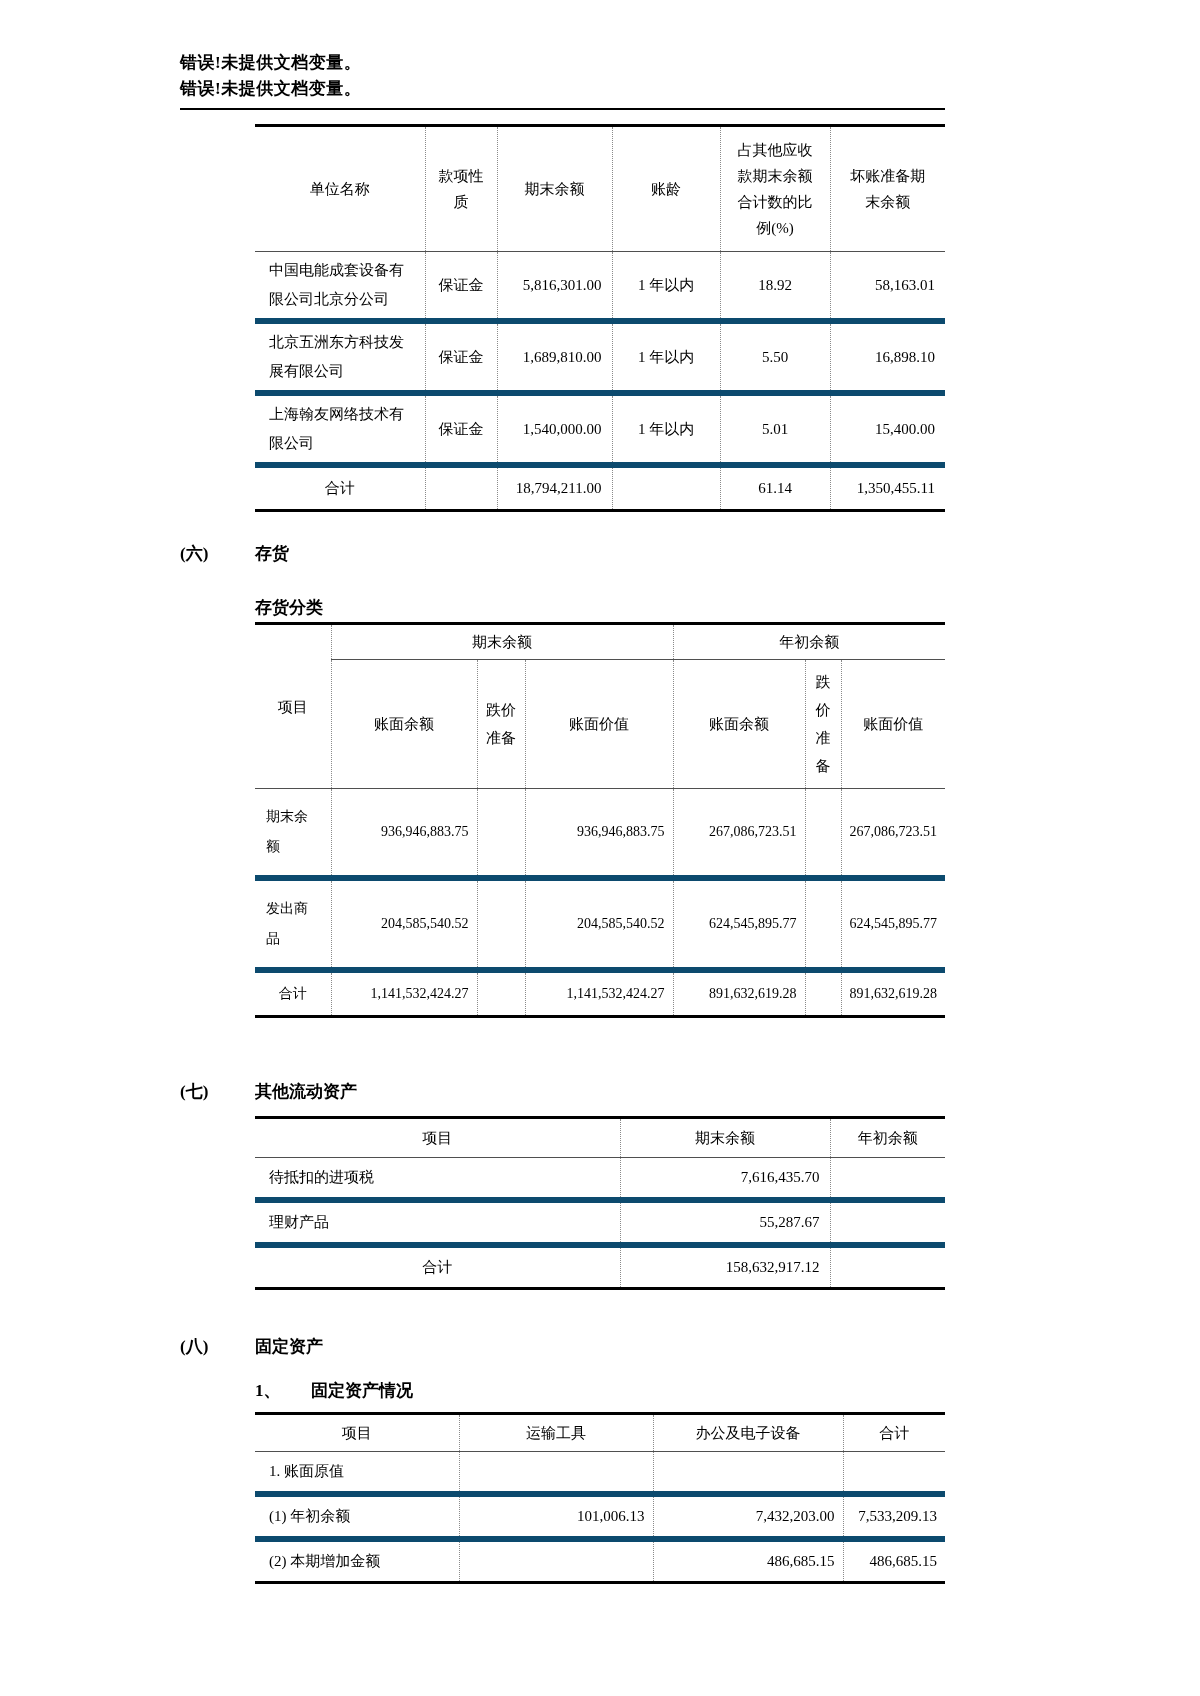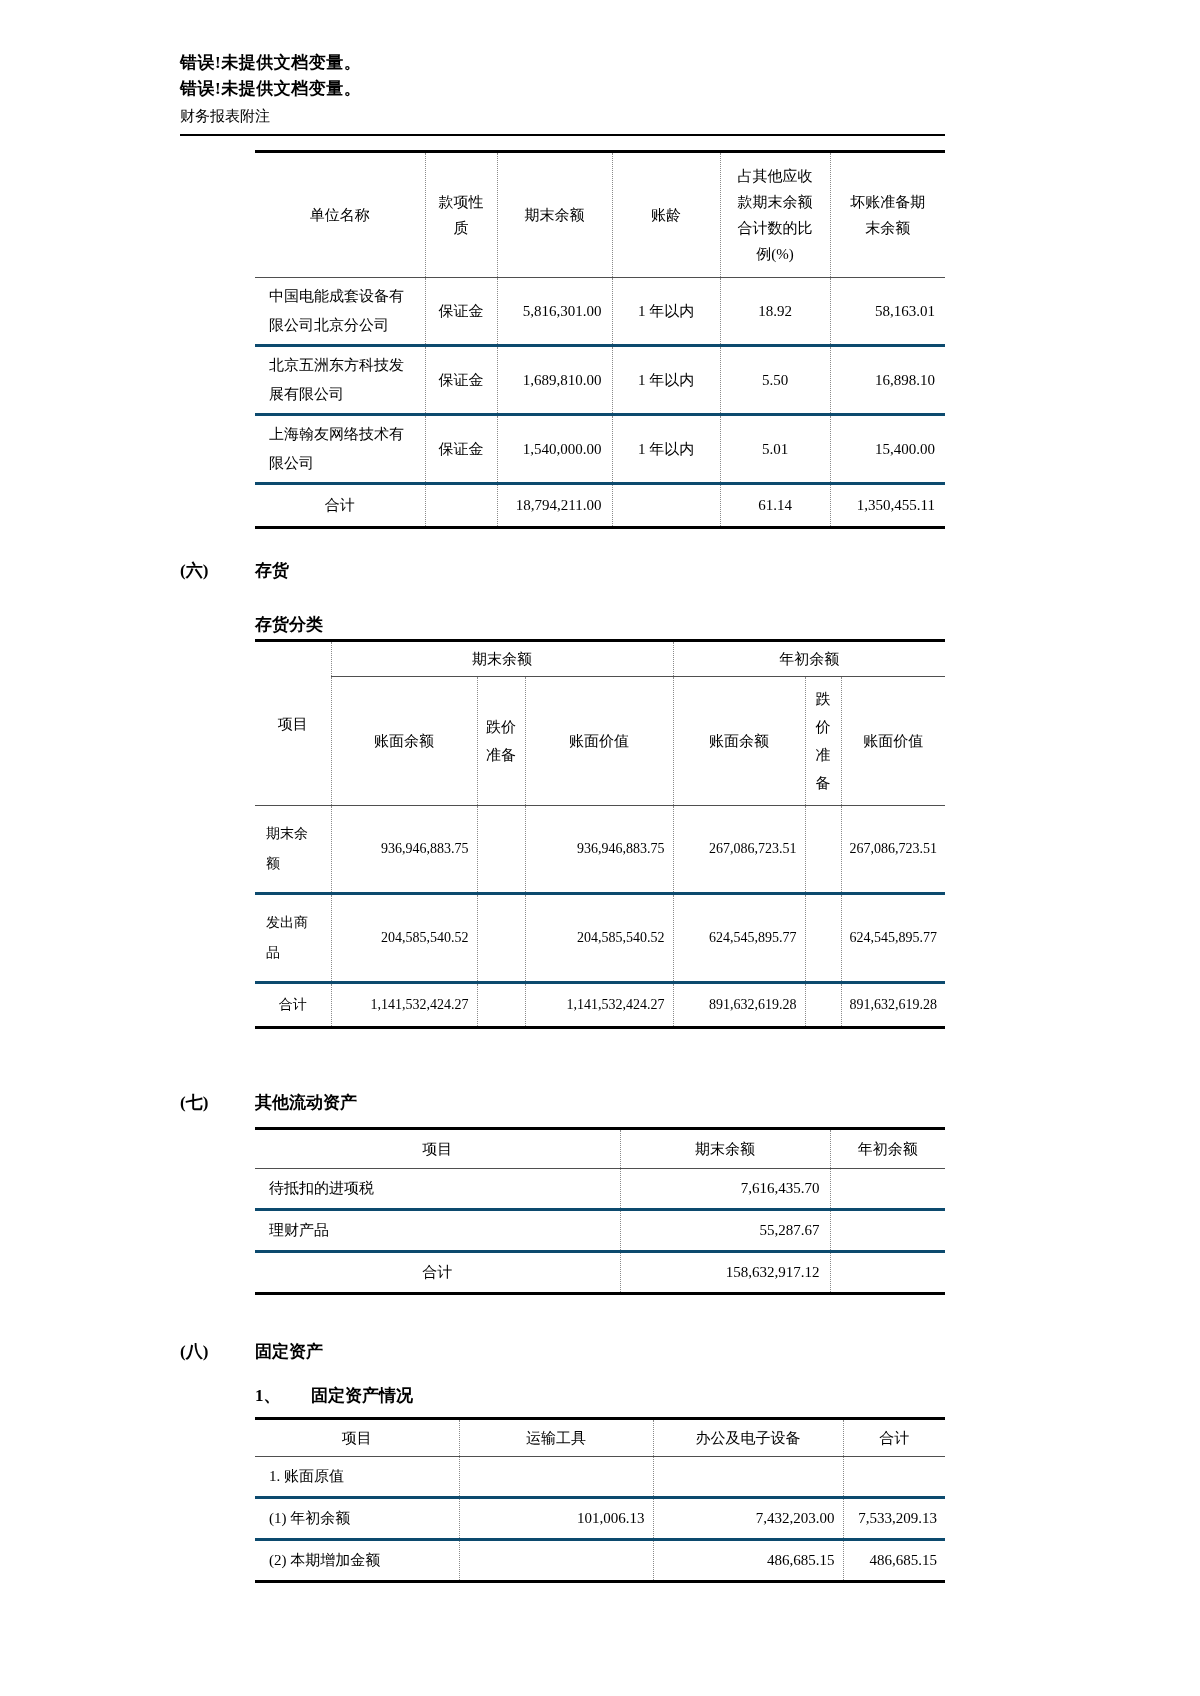--- a/index.html
+++ b/index.html
@@ -26,21 +26,21 @@
     border-collapse:collapse; table-layout:fixed; width:690px; margin-left:75px;
     border-top:3px solid #000; border-bottom:3px solid #000;
   }
   .t th, .t td {
     font-weight:normal; font-size:15px; color:#000; vertical-align:middle;
     border-left:1px dotted #8a8a8a; padding:4px 6px; line-height:29px;
     overflow:hidden;
   }
   .t th.fc, .t td.fc { border-left:none; }
   .t thead th { border-bottom:1px solid #4f4f4f; line-height:26px; }
-  .t tbody tr:not(:last-child) td { border-bottom:3px solid #0c4a6e; }
+  .t tbody tr:not(:last-child) td { border-bottom:6px solid #0c4a6e; }
 
   .al { text-align:left; }
   .ac { text-align:center; }
   .ar { text-align:right; }
 
   
   .t1 thead th { padding:10px 6px; }
   .t1 th.h-name { padding:10px 8px;text-align:center; }
   .t1 th.h-nature { padding:10px 7px; }
   .t1 th.h-ratio { padding:10px 15px; }
@@ -81,21 +81,20 @@
   .mt-table4 { margin-top:9px; }
 </style>
 </head>
 <body>
 
 <div class="page">
   <div class="content">
 
     <div class="err-line">错误!未提供文档变量。</div>
     <div class="err-line">错误!未提供文档变量。</div>
-    <div class="doc-subtitle">财务报表附注</div>
     <hr class="header-rule">
 
     <table class="t t1 mt-table1">
       <colgroup>
         <col style="width:170px">
           <col style="width:72px">
           <col style="width:115px">
         <col style="width:108px">
           <col style="width:110px">
           <col style="width:115px">

